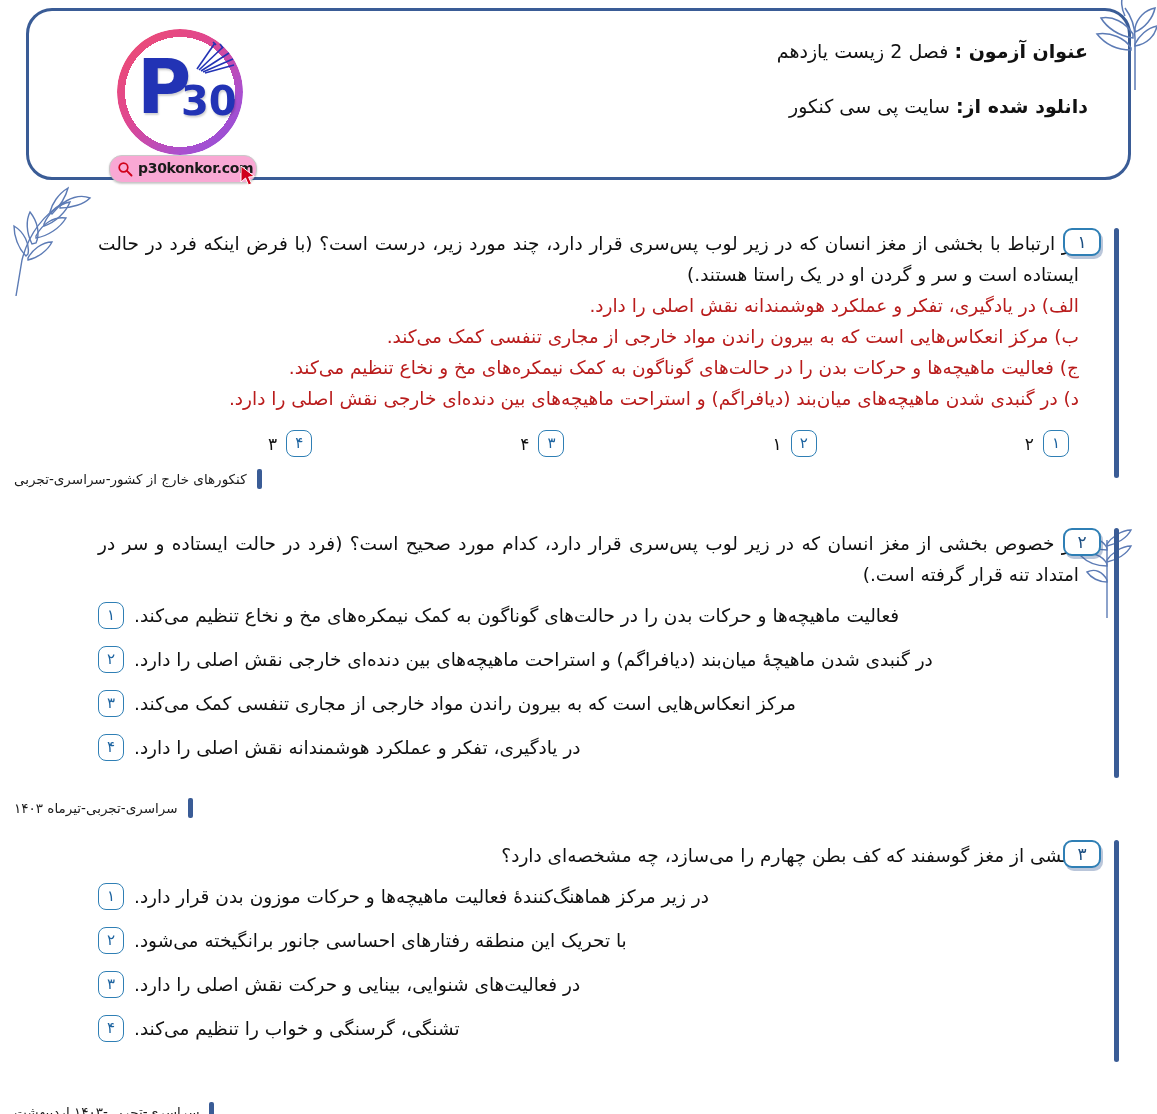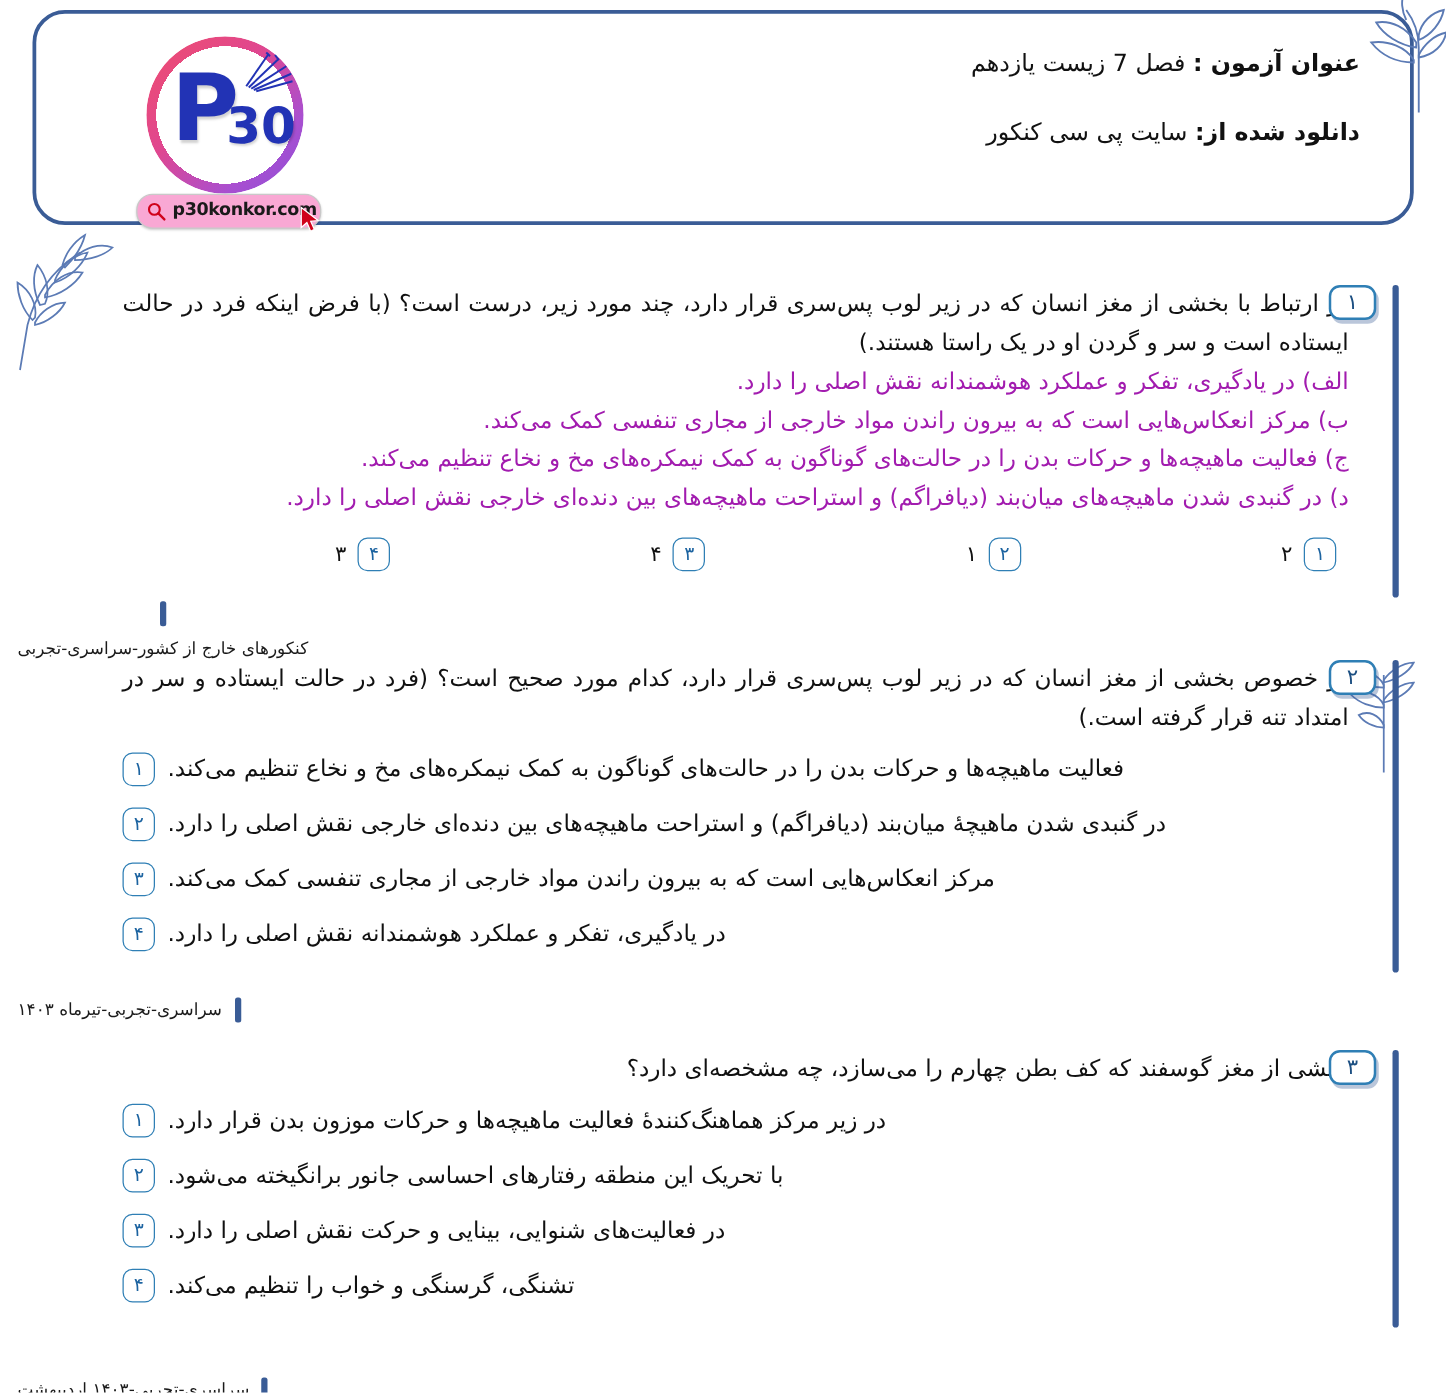--- a/index.html
+++ b/index.html
@@ -189,21 +189,21 @@
   .q-stem {
     font-size: 18.5px;
     line-height: 31px;
     color: #111111;
     text-align: justify;
     text-justify: inter-word;
   }
   .q-sub {
     font-size: 18.5px;
     line-height: 31px;
-    color: #a21caf;
+    color: #b91c1c;
   }
 
   
   .opts-row {
     margin-top: 16px;
     margin-right: 0;
     display: flex;
     flex-direction: row;
     justify-content: space-between;
     direction: rtl;
@@ -276,21 +276,21 @@
   }
 </style>
 </head>
 <body>
 
 <div class="header-card">
 
   <div class="header-texts">
     <div class="header-line">
       <b>عنوان آزمون :</b>
-      <span class="val">فصل 7 زیست یازدهم</span>
+      <span class="val">فصل 2 زیست یازدهم</span>
     </div>
     <div class="header-line">
       <b>دانلود شده از:</b>
       <span class="val">سایت پی سی کنکور</span>
     </div>
   </div>
 
   <div class="logo-wrap">
     <div class="logo-ring"></div>
     <div class="logo-p">P</div>
@@ -381,21 +381,21 @@
         <span class="opt-val">۴</span>
       </div>
       <div class="opt-inline">
         <span class="opt-num">۴</span>
         <span class="opt-val">۳</span>
       </div>
     </div>
   </div>
 </div>
 
-<div class="source-row" style="top:481px;flex-direction:column;">
+<div class="source-row" style="top:469px;">
   <div class="source-bar"></div>
   <div class="source-text">کنکورهای خارج از کشور-سراسری-تجربی</div>
 </div>
 
 <div class="q-block" id="q2" style="top:528px;">
   <div class="q-rail" style="height:250px;"></div>
   <div class="q-badge">۲</div>
   <div class="q-body">
     <div class="q-stem">در خصوص بخشی از مغز انسان که در زیر لوب پس‌سری قرار دارد، کدام مورد صحیح است؟ (فرد در حالت ایستاده و سر در امتداد تنه قرار گرفته است.)</div>
 

